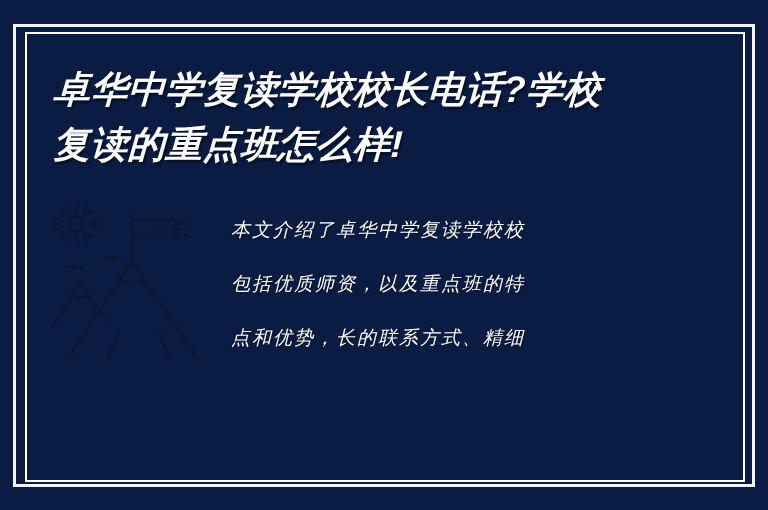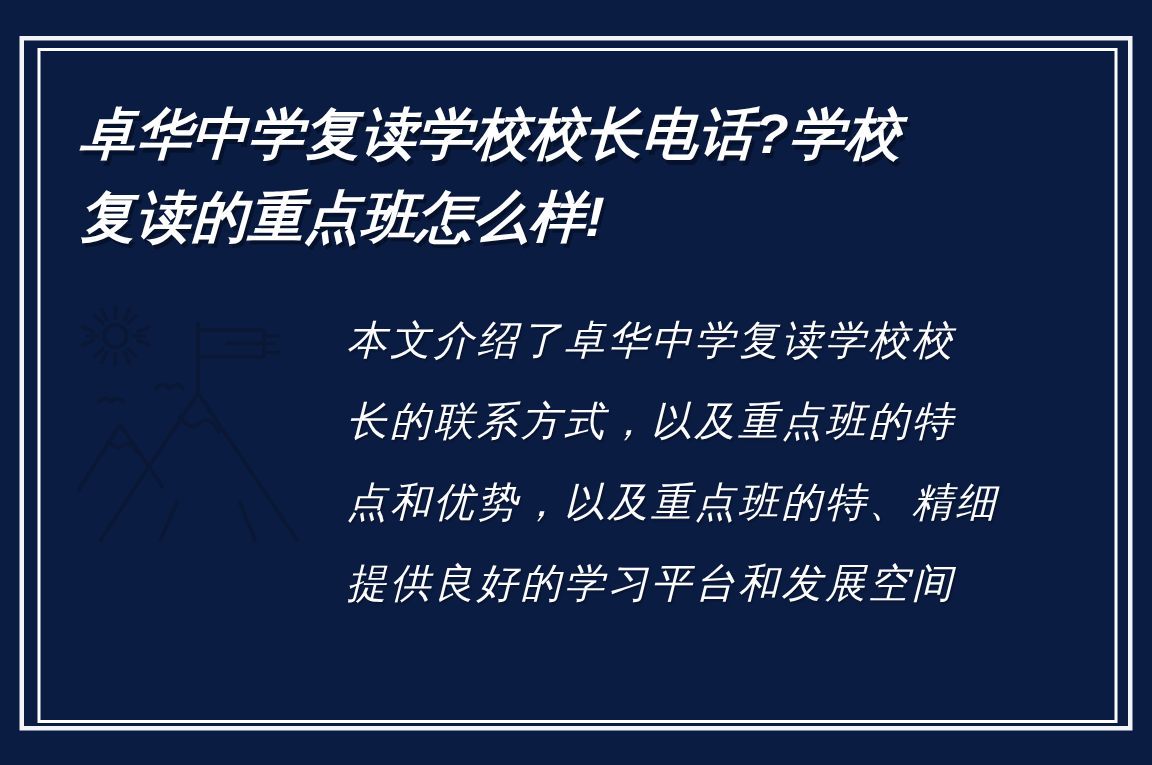--- a/index.html
+++ b/index.html
@@ -76,22 +76,22 @@
 
   
   .body-block {
     position: absolute;
     left: 231px;
     top: 203px;
     width: 430px;
   }
   .body-line {
     color: #fdfdfd;
-    font-family: Liberation Mono, monospace;
-    font-size: 27px;
+    font-family: Liberation Serif, serif;
+    font-size: 19px;
     line-height: 54px;
     letter-spacing: 2.0px;
     white-space: nowrap;
     font-style: italic;
     font-weight: 400;
     text-shadow: 1px 1px 1px rgba(5,14,36,0.55);
   }
 </style>
 </head>
 <body>
@@ -155,18 +155,17 @@
         <path d="M80 18 L124 18 L124 36 L80 36"></path>
         <line x1="100" y1="27" x2="130" y2="27"></line>
         <line x1="124" y1="22" x2="134" y2="22"></line>
         <line x1="124" y1="33" x2="134" y2="33"></line>
       </g>
     </svg>
   </div>
 
   <div class="body-block">
     <div class="body-line">本文介绍了卓华中学复读学校校</div>
-    <div class="body-line">长的联系方式，以及重点班的特</div>
-    <div class="body-line">点和优势，以及重点班的特、精细</div>
-    <div class="body-line">提供良好的学习平台和发展空间</div>
+    <div class="body-line">包括优质师资，以及重点班的特</div>
+    <div class="body-line">点和优势，长的联系方式、精细</div>
   </div>
 
 </div>
 
 </body></html>

